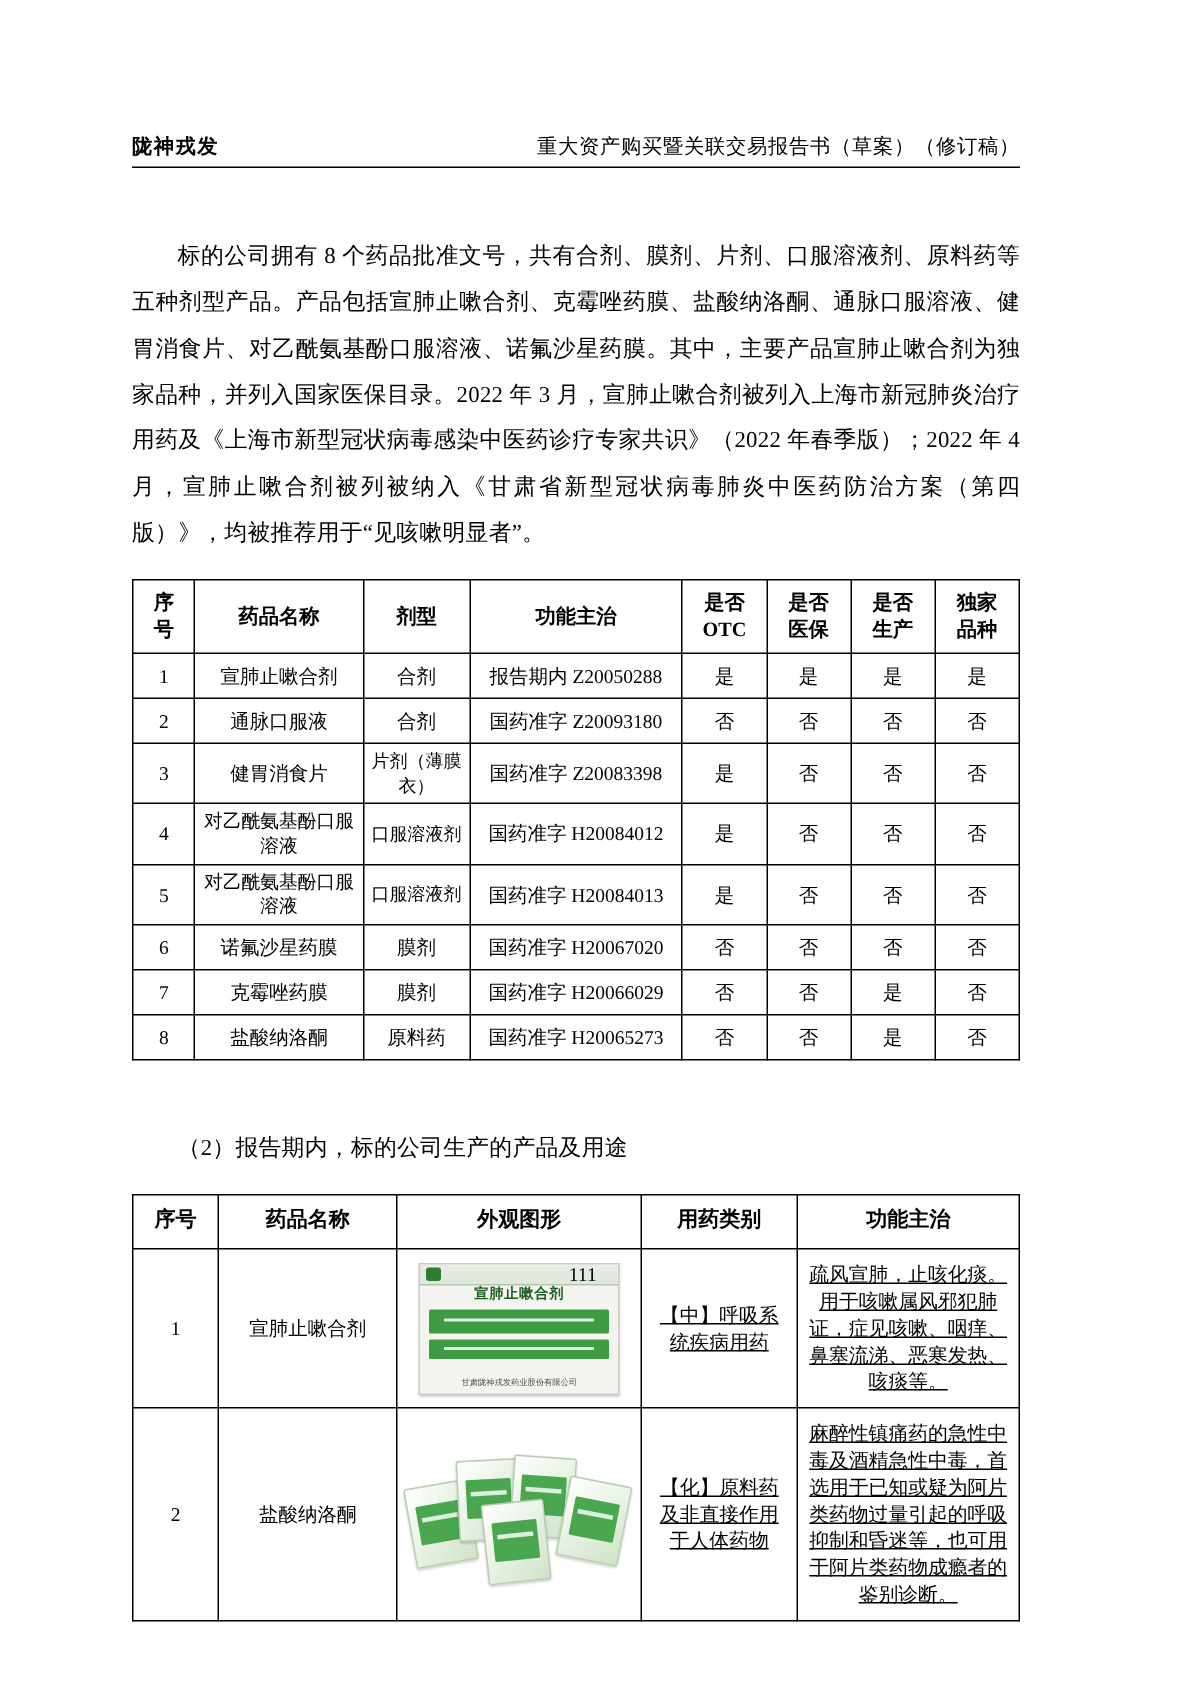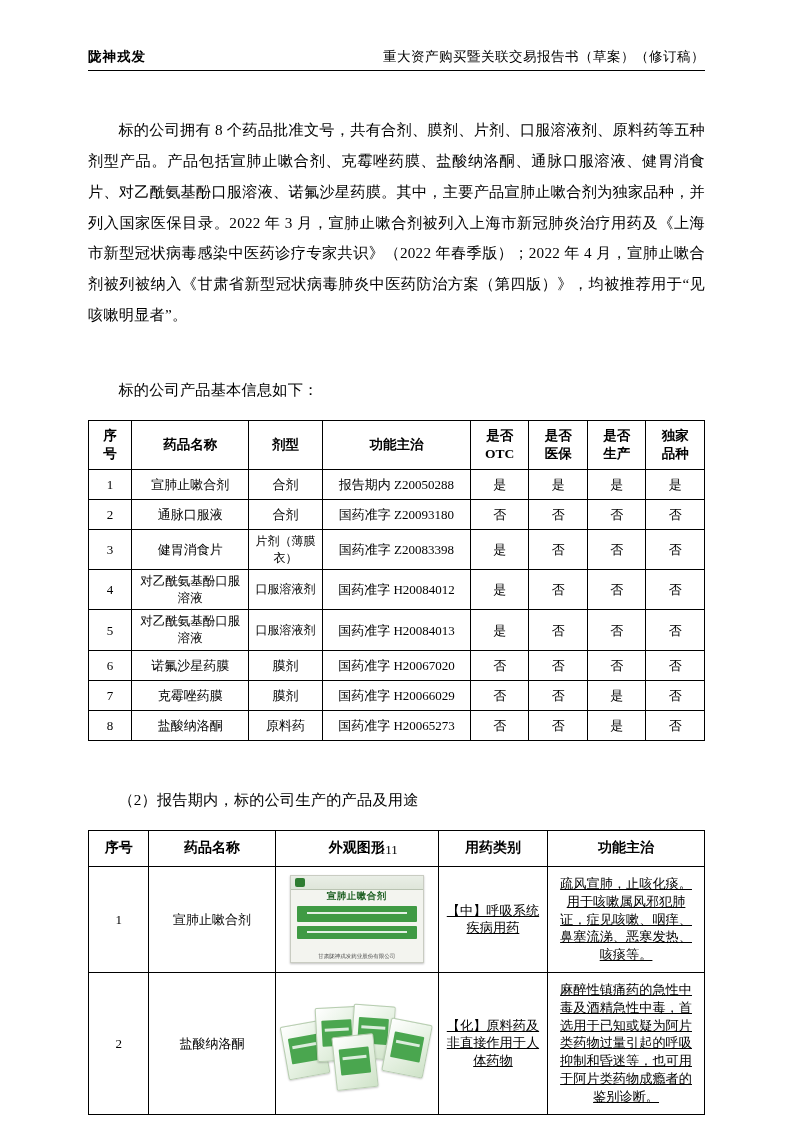--- a/index.html
+++ b/index.html
@@ -13,41 +13,42 @@
     font-family: "Liberation Serif", serif;
     color: #000000;
     position: relative;
     overflow: hidden;
   }
   .page {
     position: relative;
     width: 793px;
     height: 896px;
     box-sizing: border-box;
-    padding: 48px 88px 0 88px;
+    padding: 48px 113px 0 88px;
   }
   
   .header {
     display: flex;
     align-items: flex-end;
     justify-content: space-between;
     padding-bottom: 4px;
     border-bottom: 1px solid #000;
     margin-bottom: 22px;
   }
   .header-left {
     font-family: "Liberation Serif", serif;
     font-weight: bold;
     font-size: 13.5px;
     letter-spacing: 1px;
   }
   .header-right {
     font-family: "Liberation Serif", serif;
     font-size: 13.5px;
     letter-spacing: 0.5px;
+    margin-top: 41px;
   }
   
   p.para {
     font-size: 15.2px;
     line-height: 2.03;
     text-align: justify;
     text-justify: inter-ideograph;
     margin: 0 0 14px 0;
     letter-spacing: 0.2px;
   }
@@ -206,21 +207,20 @@
 
 <div class="page">
 
   <div class="header">
     <div class="header-left">陇神戎发</div>
     <div class="header-right">重大资产购买暨关联交易报告书（草案）（修订稿）</div>
   </div>
 
   <p class="para indent">标的公司拥有 8 个药品批准文号，共有合剂、膜剂、片剂、口服溶液剂、原料药等五种剂型产品。产品包括宣肺止嗽合剂、克霉唑药膜、盐酸纳洛酮、通脉口服溶液、健胃消食片、对乙酰氨基酚口服溶液、诺氟沙星药膜。其中，主要产品宣肺止嗽合剂为独家品种，并列入国家医保目录。2022 年 3 月，宣肺止嗽合剂被列入上海市新冠肺炎治疗用药及《上海市新型冠状病毒感染中医药诊疗专家共识》（2022 年春季版）；2022 年 4 月，宣肺止嗽合剂被列被纳入《甘肃省新型冠状病毒肺炎中医药防治方案（第四版）》，均被推荐用于“见咳嗽明显者”。</p>
 
-  <p class="para indent">标的公司产品基本信息如下：</p>
 
   <table class="doc-table t1">
     <colgroup>
       <col style="width:7%">
         <col style="width:19%">
         <col style="width:12%">
         <col style="width:24%">
       <col style="width:9.5%">
         <col style="width:9.5%">
         <col style="width:9.5%">

